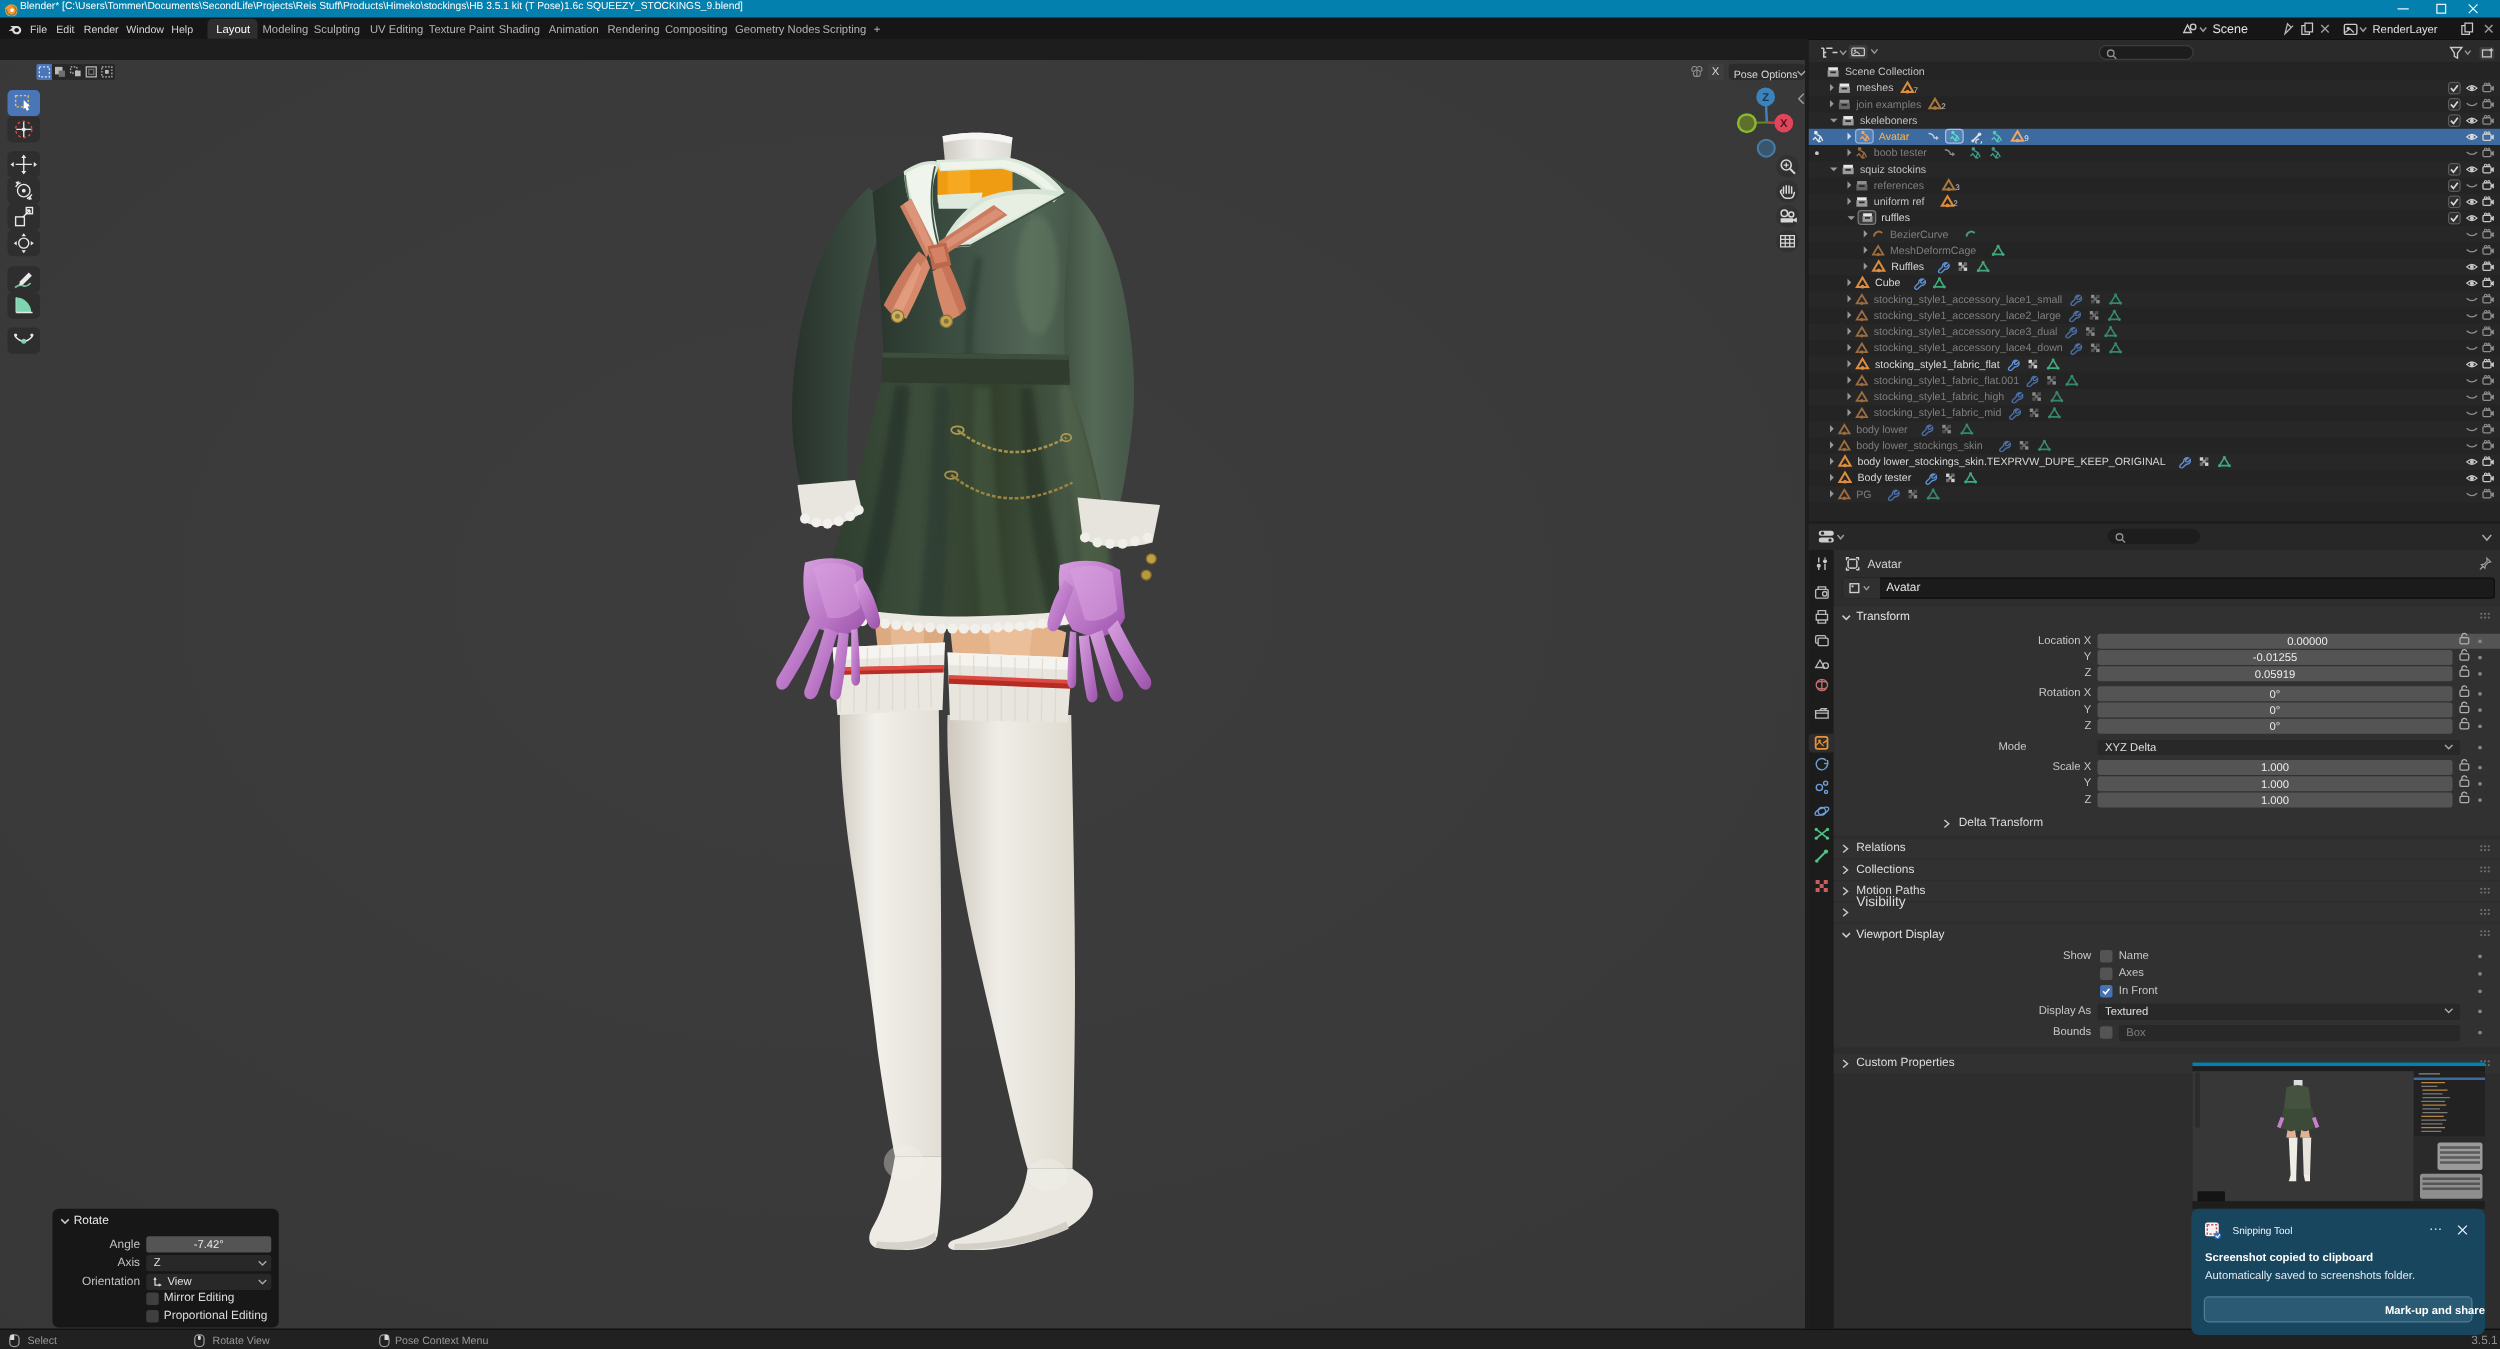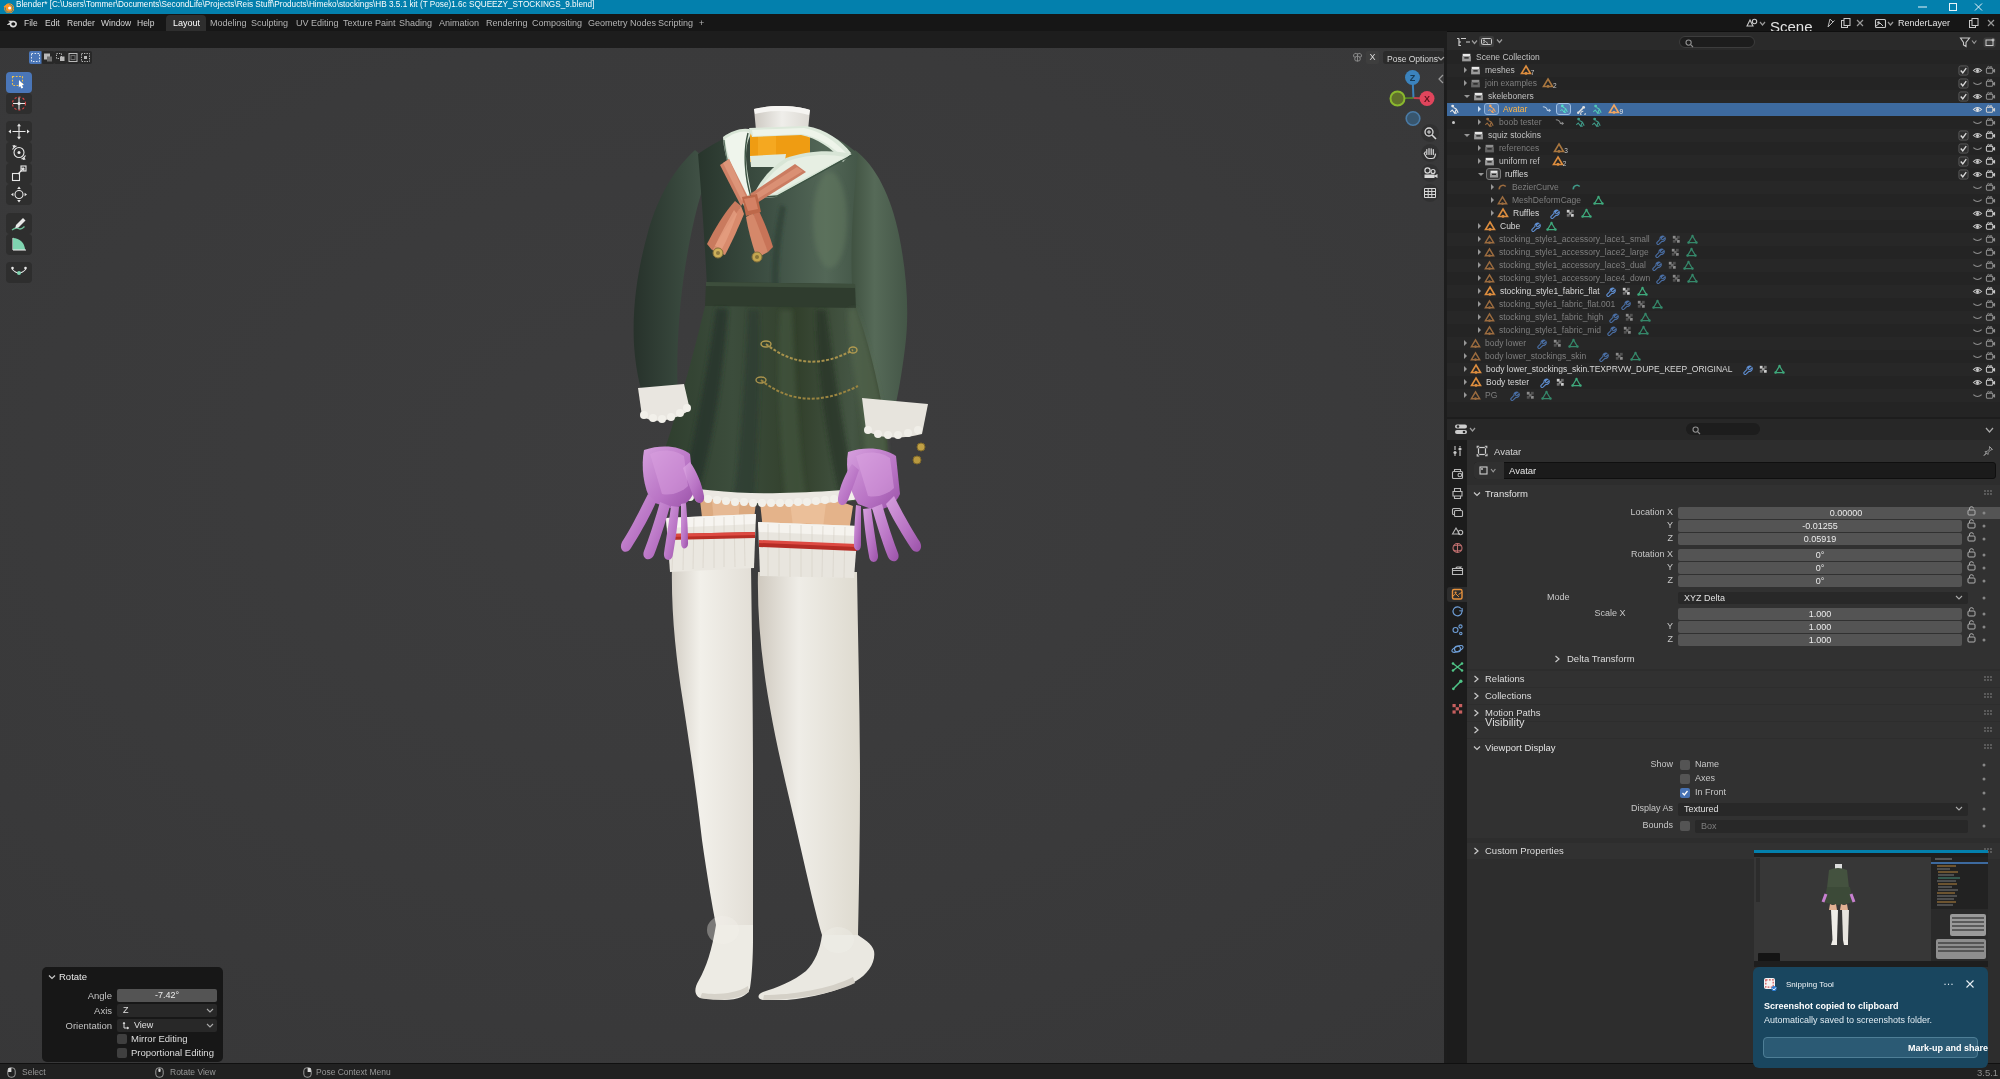--- a/index.html
+++ b/index.html
@@ -165,21 +165,21 @@
     <div class="abs txt wstab" style="left:532px">Compositing</div>
     <div class="abs txt wstab" style="left:588px">Geometry Nodes</div>
     <div class="abs txt wstab" style="left:658px">Scripting</div>
     <div class="abs txt wstab" style="left:699px">+</div>
 
     <svg class="abs" style="left:1744px;top:3px" width="24" height="12" viewBox="0 0 24 12">
         <path d="M3 9 L6 3 L9 9 Z" fill="none" stroke="#c9c9c9" stroke-width="1.1"></path>
         <circle cx="10.5" cy="4.5" r="2.2" fill="none" stroke="#c9c9c9" stroke-width="1.1"></circle>
         <path d="M16 5 l2.5 3 2.5-3" fill="none" stroke="#9a9a9a" stroke-width="1.2"></path>
       </svg>
-    <div class="abs txt" style="left:1770px;top:3.5px;font-size:15px;color:#e2e2e2">Scene</div>
+    <div class="abs txt" style="left:1770px;top:3.5px;font-size:10px;color:#e2e2e2">Scene</div>
     <svg class="abs" style="left:1826px;top:3px" width="40" height="12" viewBox="0 0 40 12">
         <path d="M4 2 l3 3 -5 5 z M6.5 5.5 l2 -2" stroke="#b9b9b9" stroke-width="1" fill="none"></path>
         <rect x="15.5" y="3.5" width="6" height="7" fill="none" stroke="#c9c9c9" stroke-width="1"></rect>
         <rect x="18" y="1.5" width="6" height="7" fill="#161616" stroke="#c9c9c9" stroke-width="1"></rect>
         <path d="M31 3 l6 6 M37 3 l-6 6" stroke="#9a9a9a" stroke-width="1.2"></path>
       </svg>
     <svg class="abs" style="left:1874px;top:3px" width="22" height="12" viewBox="0 0 22 12">
         <rect x="1.5" y="2.5" width="10" height="8" rx="1" fill="none" stroke="#c9c9c9" stroke-width="1.1"></rect>
         <circle cx="4.5" cy="5.5" r="1.2" fill="#c9c9c9"></circle>
         <path d="M2 9 l4-3 3 3" stroke="#c9c9c9" fill="none"></path>
@@ -1346,26 +1346,26 @@
     <div class="abs txt plabel" style="left:100px;top:101px;width:126px;text-align:right">Y</div>
     <div class="abs pfield" style="left:231px;top:100.5px;width:284px;height:12.5px;line-height:12.5px">-0.01255</div>
     <div class="abs txt plabel" style="left:100px;top:114px;width:126px;text-align:right">Z</div>
     <div class="abs pfield" style="left:231px;top:113.5px;width:284px;height:12.5px;line-height:12.5px">0.05919</div>
     <div class="abs txt plabel" style="left:100px;top:130px;width:126px;text-align:right">Rotation X</div>
     <div class="abs pfield" style="left:231px;top:129.5px;width:284px;height:12.5px;line-height:12.5px">0°</div>
     <div class="abs txt plabel" style="left:100px;top:143px;width:126px;text-align:right">Y</div>
     <div class="abs pfield" style="left:231px;top:142.5px;width:284px;height:12.5px;line-height:12.5px">0°</div>
     <div class="abs txt plabel" style="left:100px;top:156px;width:126px;text-align:right">Z</div>
     <div class="abs pfield" style="left:231px;top:155.5px;width:284px;height:12.5px;line-height:12.5px">0°</div>
-    <div class="abs txt plabel" style="left:100px;top:173px;width:126px;text-align:left">Mode</div>
+    <div class="abs txt plabel" style="left:100px;top:173px;width:126px;text-align:center">Mode</div>
     <div class="abs pdrop" style="left:231px;top:172.5px;width:290px;height:12.5px;line-height:12.5px"><span style="margin-left:6px">XYZ Delta</span></div>
     <svg class="abs" style="left:508px;top:176px" width="8" height="6" viewBox="0 0 8 6">
         <path d="M1 1 l3 3 3-3" fill="none" stroke="#aaa" stroke-width="1.1"></path>
       </svg>
-    <div class="abs txt plabel" style="left:100px;top:189px;width:126px;text-align:center">Scale X</div>
+    <div class="abs txt plabel" style="left:100px;top:189px;width:126px;text-align:right">Scale X</div>
     <div class="abs pfield" style="left:231px;top:188.5px;width:284px;height:12.5px;line-height:12.5px">1.000</div>
     <div class="abs txt plabel" style="left:100px;top:202px;width:126px;text-align:right">Y</div>
     <div class="abs pfield" style="left:231px;top:201.5px;width:284px;height:12.5px;line-height:12.5px">1.000</div>
     <div class="abs txt plabel" style="left:100px;top:215px;width:126px;text-align:right">Z</div>
     <div class="abs pfield" style="left:231px;top:214.5px;width:284px;height:12.5px;line-height:12.5px">1.000</div>
     <svg class="abs" style="left:107px;top:236px" width="7" height="8" viewBox="0 0 7 8">
         <path d="M1.5 1 l3.5 3 -3.5 3" fill="none" stroke="#c9c9c9" stroke-width="1.2"></path>
       </svg>
     <div class="abs txt" style="left:120px;top:234px;font-size:9.5px;color:#dcdcdc">Delta Transform</div>
 

